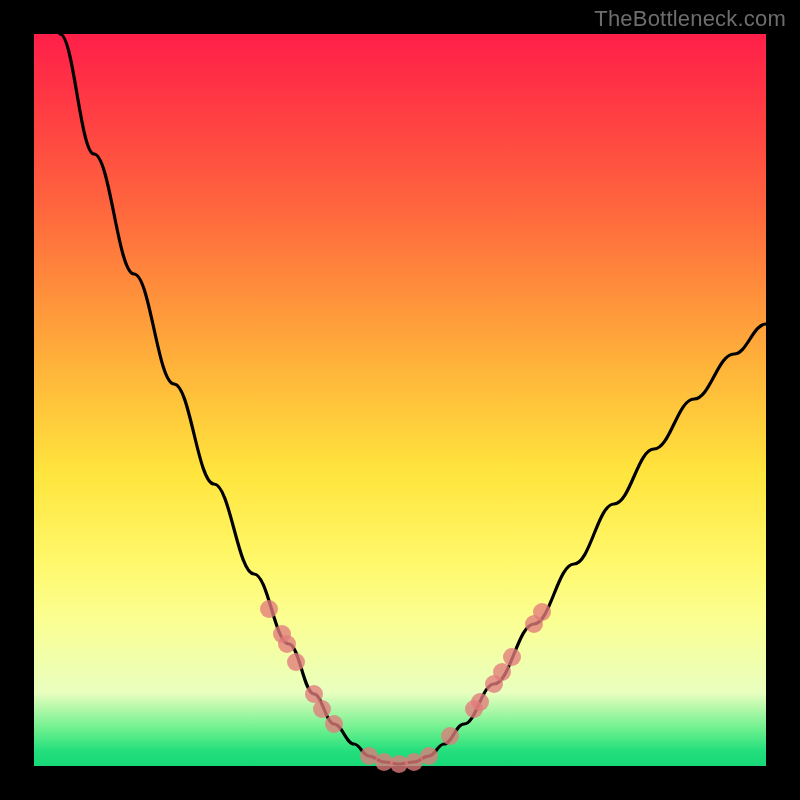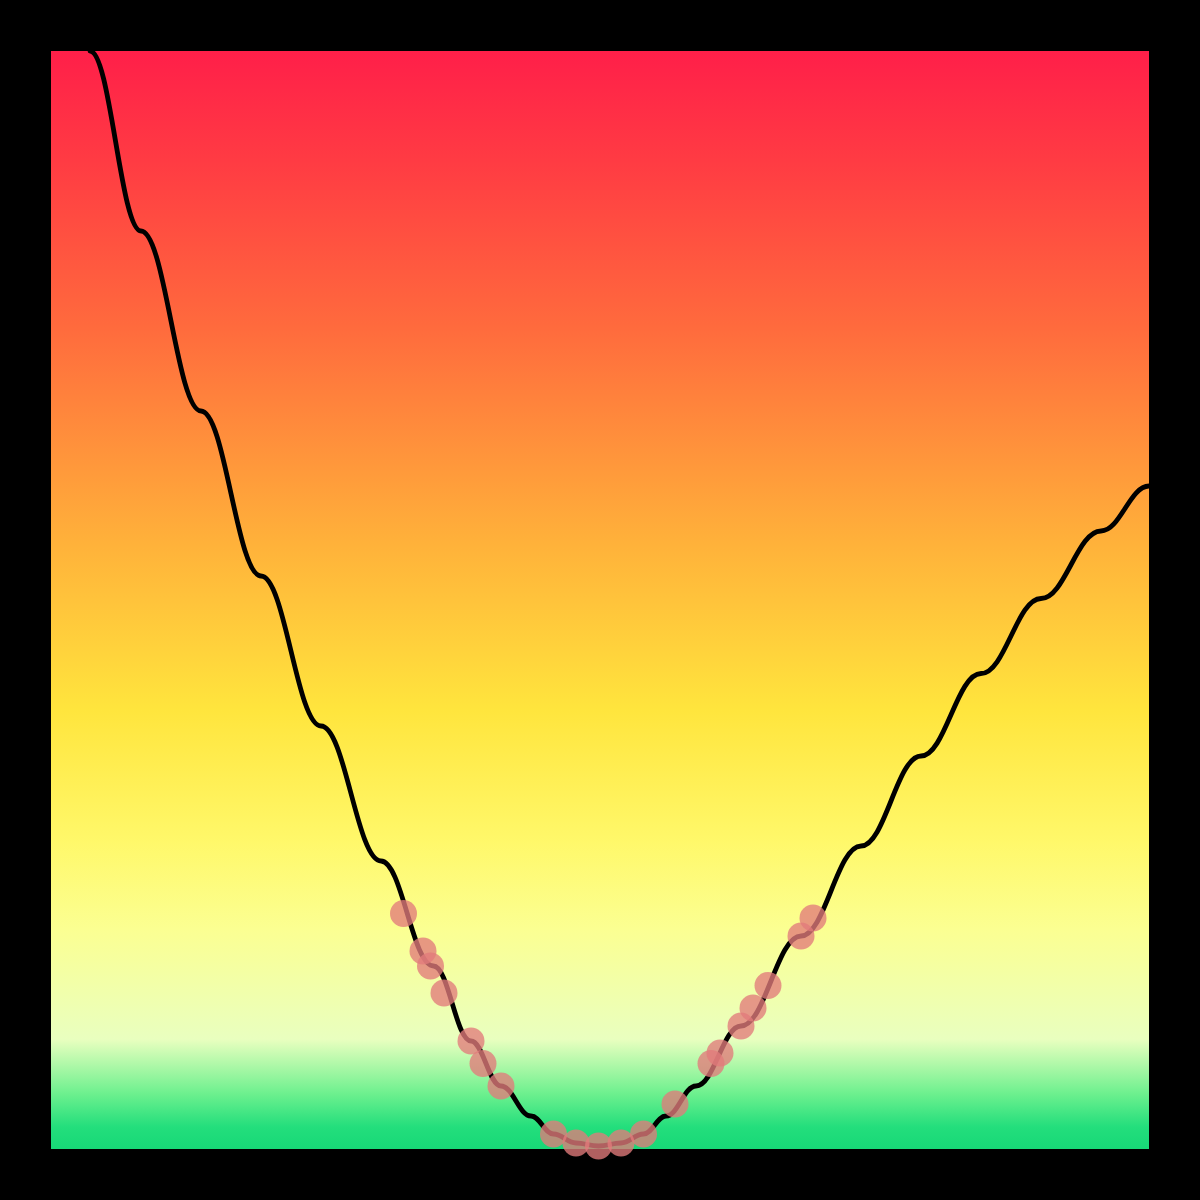--- a/index.html
+++ b/index.html
@@ -88,13 +88,14 @@
           <circle cx="440" cy="675" r="9" class="dot"></circle>
           <circle cx="446" cy="668" r="9" class="dot"></circle>
           <circle cx="460" cy="650" r="9" class="dot"></circle>
           <circle cx="468" cy="638" r="9" class="dot"></circle>
           <circle cx="478" cy="623" r="9" class="dot"></circle>
           <circle cx="500" cy="590" r="9" class="dot"></circle>
           <circle cx="508" cy="578" r="9" class="dot"></circle>
         </g>
     </svg>
   </div>
+  <div class="watermark">TheBottleneck.com</div>
 </div>
 
 </body></html>

